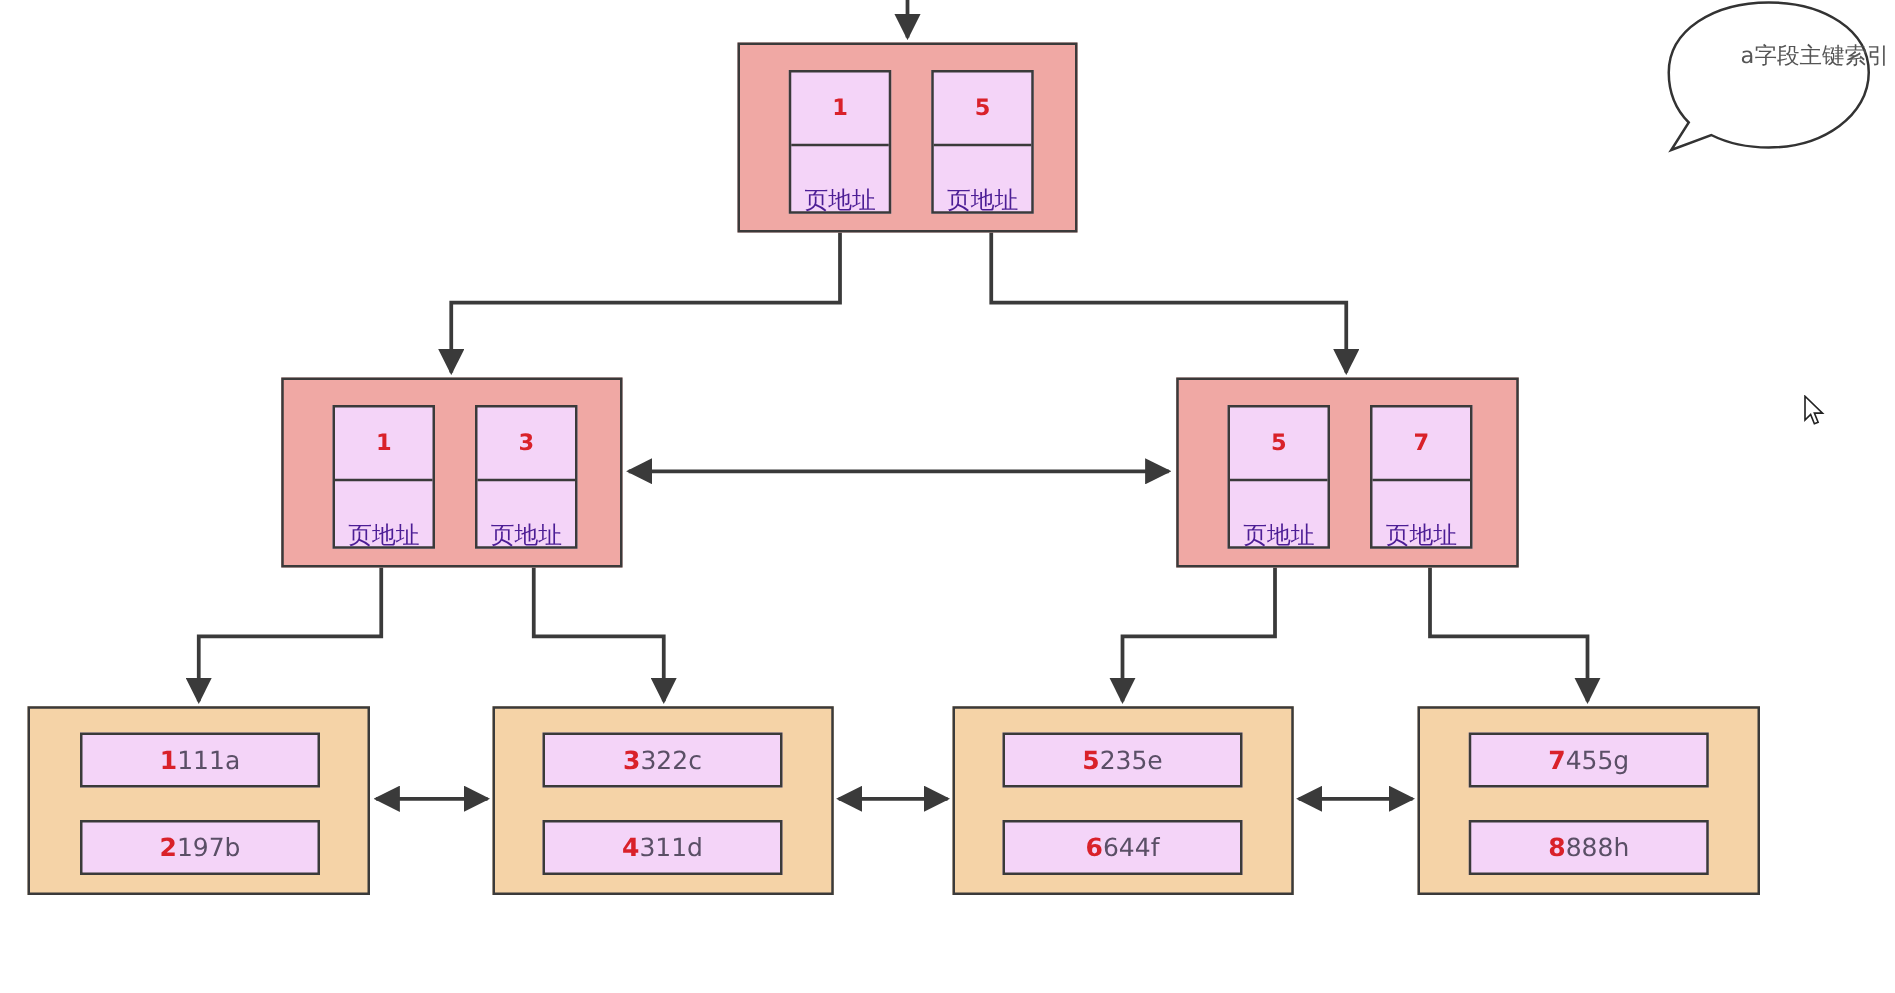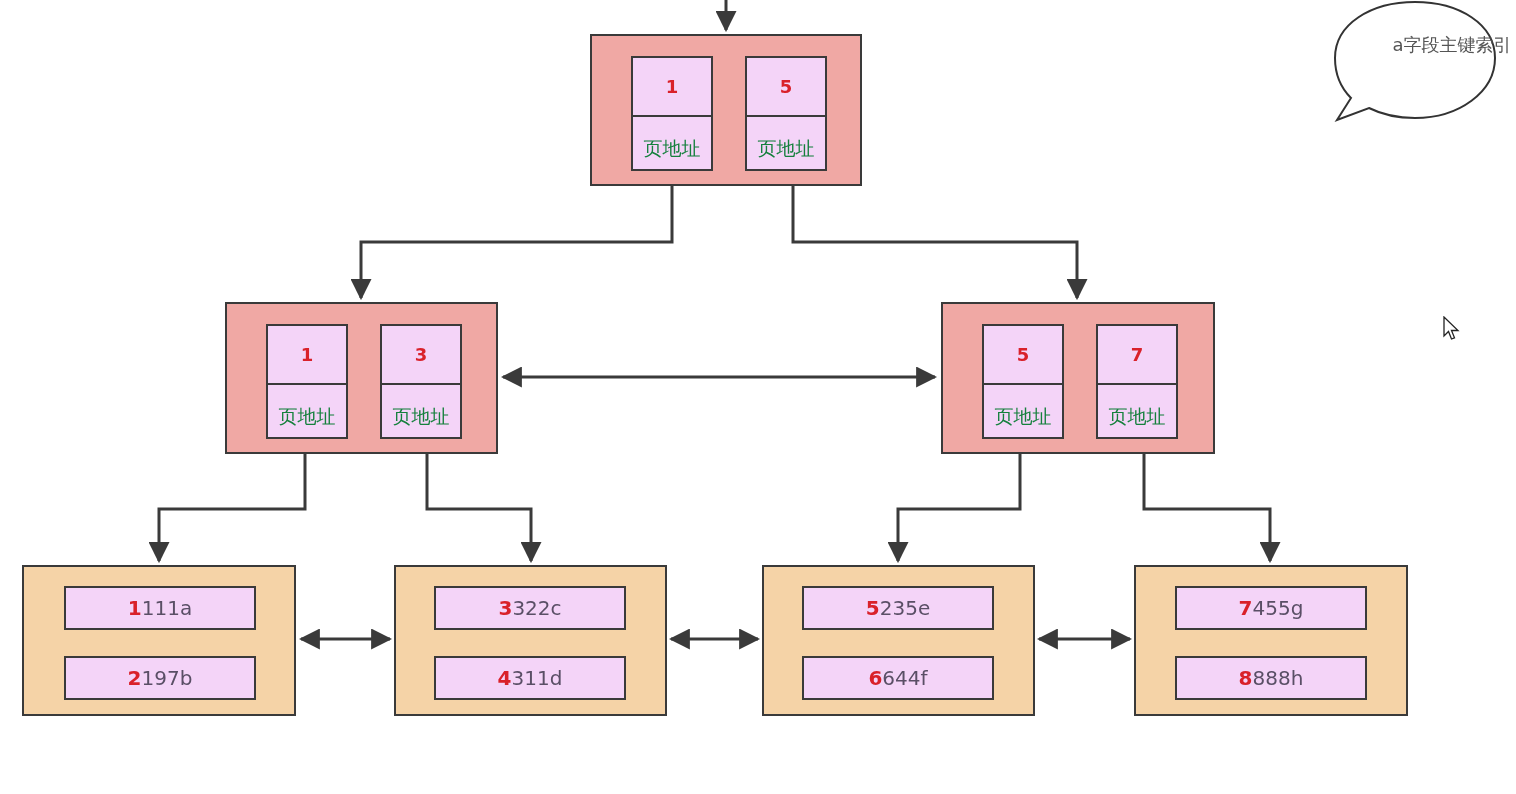--- a/index.html
+++ b/index.html
@@ -7,21 +7,21 @@
          font-family:"DejaVu Sans","Liberation Sans",sans-serif; }
   svg#links { position:absolute; left:0; top:0; }
   .node { position:absolute; box-sizing:border-box; border:2px solid #3a3a3a; }
   .node.internal { background:#f0a8a4; }
   .node.leaf { background:#f5d3a7; }
   .cell { position:absolute; box-sizing:border-box; border:2px solid #3a3a3a; background:#f4d4f8;
           width:82px; height:115px; }
   .cell .key { height:57px; border-bottom:2px solid #3a3a3a; display:flex; align-items:center;
                justify-content:center; color:#d9212a; font-weight:bold; font-size:18px; }
   .cell .ptr { height:54px; display:flex; align-items:center; justify-content:center; text-align:center;
-               color:#15803d; font-size:19px; line-height:25px; padding:4px 6px; }
+               color:#4c1d95; font-size:19px; line-height:25px; padding:16px 6px; }
   .rec { position:absolute; box-sizing:border-box; border:2px solid #3a3a3a; background:#f4d4f8;
          width:192px; height:44px; display:flex; align-items:center; justify-content:center;
          font-size:20px; color:#5a4f66; }
   .rec .pk { color:#d9212a; font-weight:bold; }
   .bubble { position:absolute; left:1333px; top:0; width:166px; height:126px; }
   .bubble-text { position:absolute; left:1384px; top:32px; width:136px; text-align:center;
                  font-size:18px; line-height:25px; color:#555; }
   .cursor { position:absolute; left:1443px; top:316px; }
 </style>
 </head>

